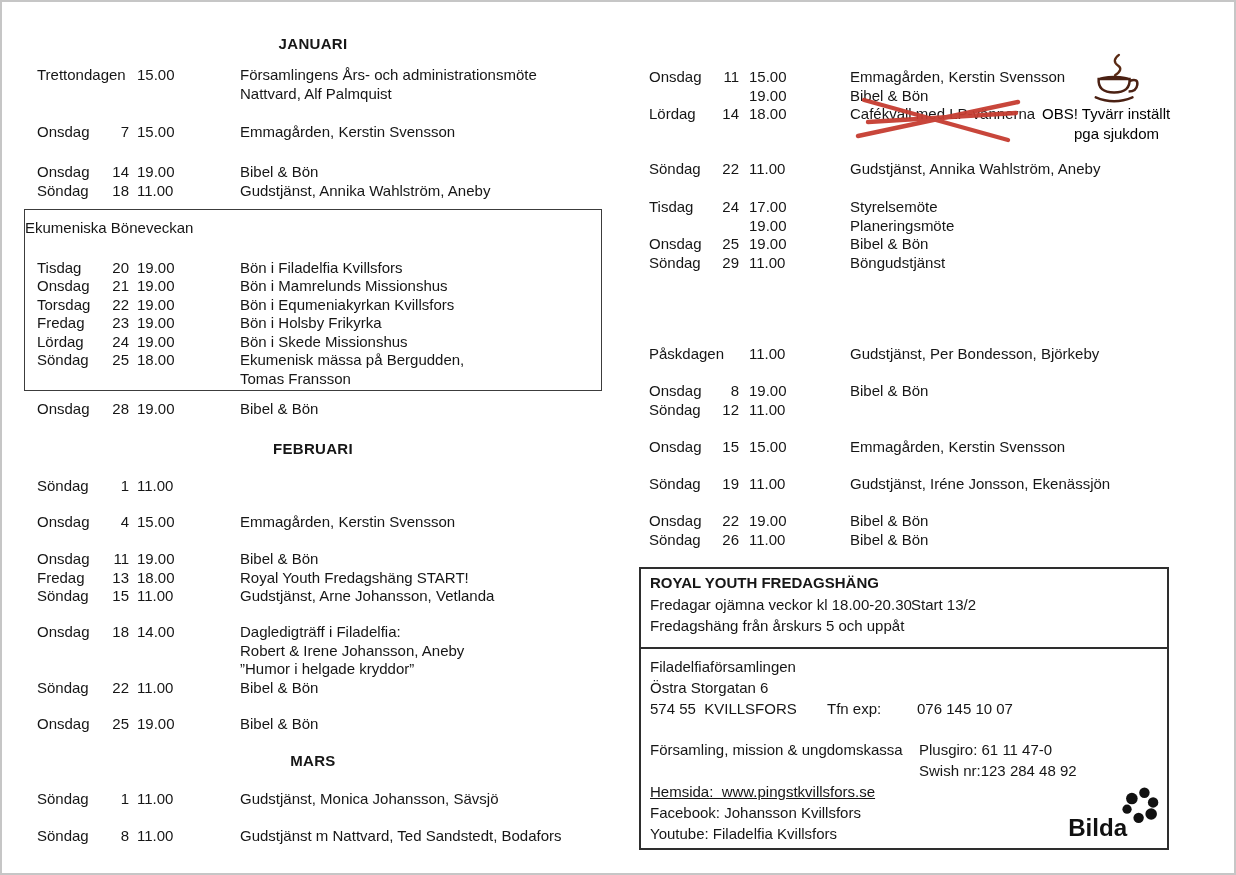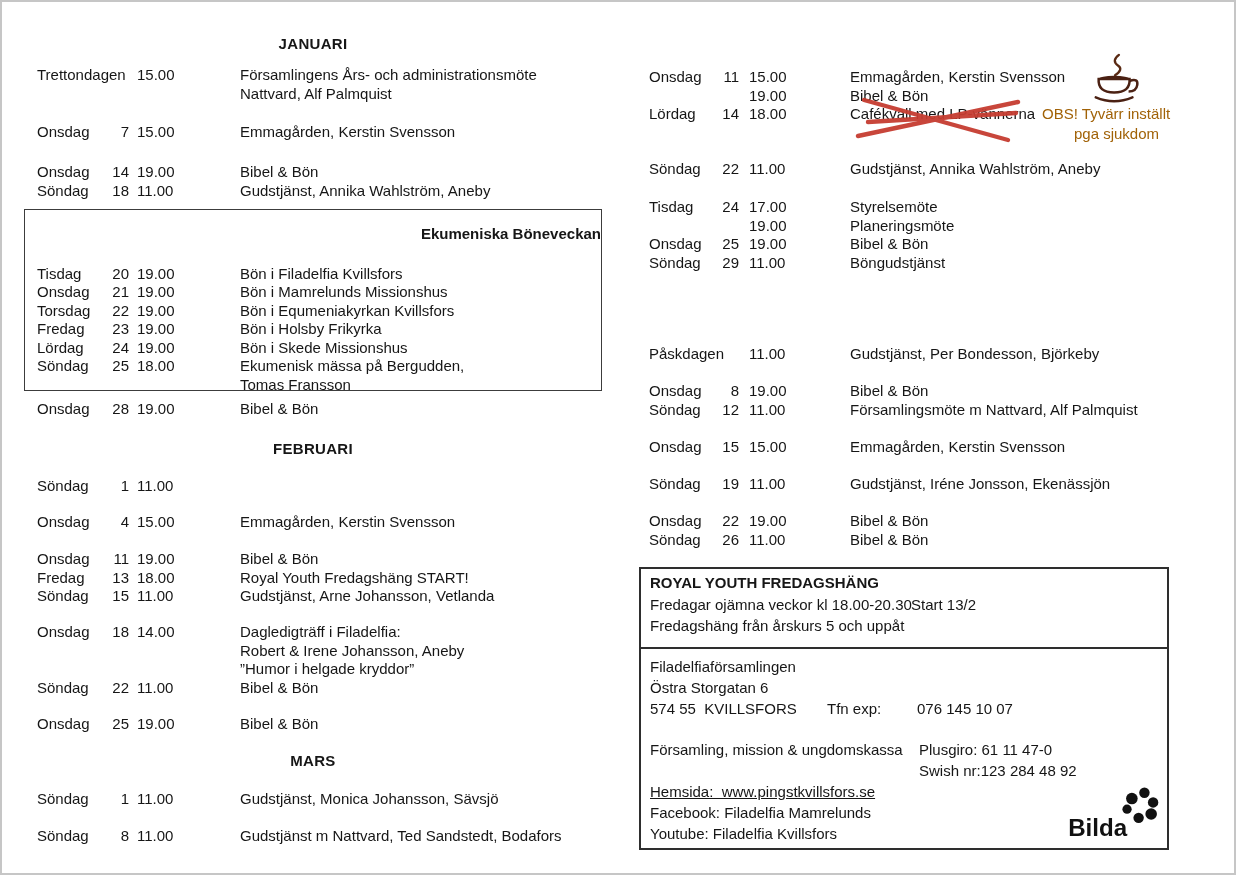--- a/index.html
+++ b/index.html
@@ -22,26 +22,26 @@
   .r{display:flex;line-height:18.5px;white-space:nowrap;}
   .L .r{padding-left:13px;}
   .R .r{padding-left:10px;}
   .d{width:64px;flex:none;}
   .R .d{width:62px;}
   .n{width:28px;flex:none;text-align:right;}
   .t{width:48px;flex:none;margin-left:8px;}
   .R .t{margin-left:10px;}
   .x{margin-left:55px;}
   .R .x{margin-left:53px;}
-  .red{color:#a16207;}
+  .red{color:#000000;}
   .pbox{
     position:absolute;left:22px;top:207px;width:578px;height:182px;
     box-sizing:border-box;border:1px solid #3c3c3c;
   }
-  .pbox .ptitle{margin-top:15px;text-align:right;font-weight:700;line-height:18.5px;}
+  .pbox .ptitle{margin-top:9px;text-align:left;font-weight:400;line-height:18.5px;}
   .pbox .prows{margin-top:21px;}
   .pbox .r{padding-left:12px;}
   .ibox{
     position:absolute;left:637px;top:565px;width:530px;height:283px;
     box-sizing:border-box;border:2px solid #2e2e2e;
   }
   .al{position:absolute;white-space:pre;line-height:18px;}
   .bold{font-weight:700;}
   .divider{position:absolute;left:0;right:0;top:78px;border-top:2px solid #2e2e2e;}
   .ul{text-decoration:underline;}
@@ -319,21 +319,20 @@
     <div class="r">
         <span class="d">Onsdag</span>
         <span class="n">8</span>
         <span class="t">19.00</span>
         <span class="x">Bibel &amp; Bön</span>
       </div>
     <div class="r">
         <span class="d">Söndag</span>
         <span class="n">12</span>
         <span class="t">11.00</span>
-        <span class="x">Församlingsmöte m Nattvard, Alf Palmquist</span>
       </div>
   </div>
 
   <div class="b R" style="top:436px">
     <div class="r">
         <span class="d">Onsdag</span>
         <span class="n">15</span>
         <span class="t">15.00</span>
         <span class="x">Emmagården, Kerstin Svensson</span>
       </div>
@@ -371,21 +370,21 @@
     <div class="divider"></div>
     <span class="al" style="left:9px;top:89px">Filadelfiaförsamlingen</span>
     <span class="al" style="left:9px;top:110px">Östra Storgatan 6</span>
     <span class="al" style="left:9px;top:131px">574 55  KVILLSFORS</span>
     <span class="al" style="left:186px;top:131px">Tfn exp:</span>
     <span class="al" style="left:276px;top:131px">076 145 10 07</span>
     <span class="al" style="left:9px;top:172px">Församling, mission &amp; ungdomskassa</span>
     <span class="al" style="left:278px;top:172px">Plusgiro: 61 11 47-0</span>
     <span class="al" style="left:278px;top:193px">Swish nr:123 284 48 92</span>
     <span class="al ul" style="left:9px;top:214px">Hemsida:  www.pingstkvillsfors.se</span>
-    <span class="al" style="left:9px;top:235px">Facebook: Filadelfia Mamrelunds</span>
+    <span class="al" style="left:9px;top:235px">Facebook: Johansson Kvillsfors</span>
     <span class="al" style="left:9px;top:256px">Youtube: Filadelfia Kvillsfors</span>
     <svg class="icon" style="right:6px;bottom:6px" width="94" height="56" viewBox="0 0 95 58">
       <text x="0" y="52" font-family="Liberation Sans, DejaVu Sans, sans-serif" font-size="25" font-weight="bold" fill="#111">Bilda</text>
       <g fill="#111">
         <circle cx="66" cy="13" r="6"></circle>
         <circle cx="79" cy="7" r="5.4"></circle>
         <circle cx="88" cy="17" r="5.4"></circle>
         <circle cx="86" cy="29" r="6"></circle>
         <circle cx="73" cy="33" r="5.4"></circle>
         <circle cx="61" cy="24" r="4.8"></circle>

